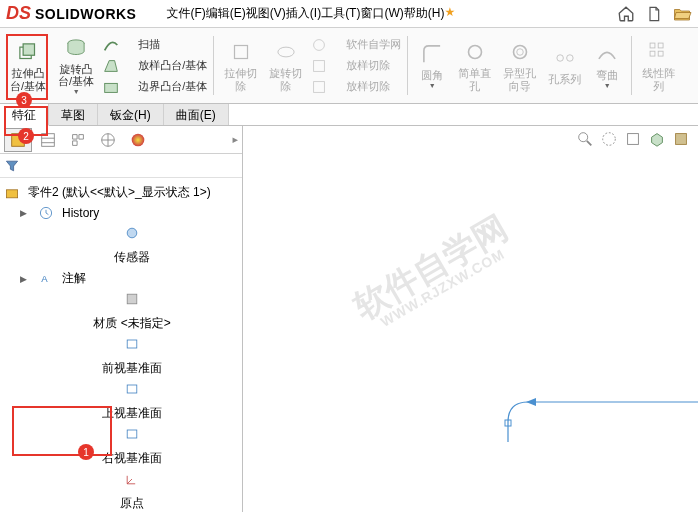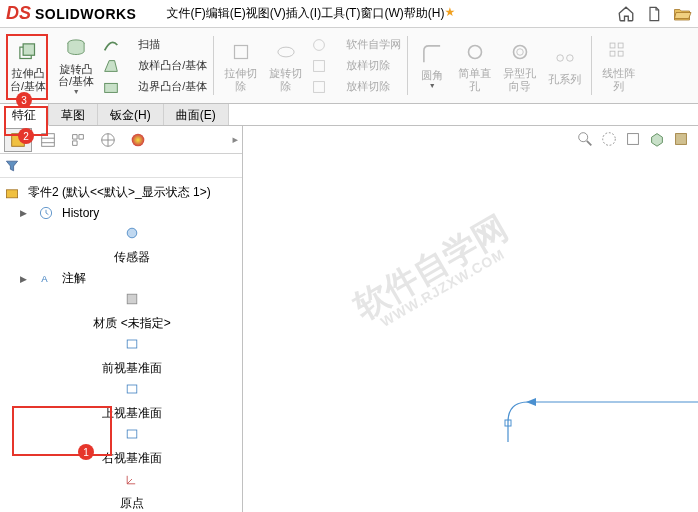--- a/index.html
+++ b/index.html
@@ -200,20 +200,29 @@
   </div>
   <div class="ribbon-group">
     <div class="ribbon-big disabled">
       <svg class="ribbon-icon" viewBox="0 0 32 32">
           <circle cx="10" cy="16" r="4" stroke="#bbb" fill="none"></circle>
           <circle cx="22" cy="16" r="4" stroke="#bbb" fill="none"></circle>
         </svg>
       <span>孔系列</span>
     </div>
   </div>
+  <div class="ribbon-group">
+    <div class="ribbon-big disabled">
+      <svg class="ribbon-icon" viewBox="0 0 32 32">
+          <path d="M6 22 Q16 6 26 22" fill="none" stroke="#bbb" stroke-width="2"></path>
+        </svg>
+      <span>弯曲</span>
+      <span class="dropdown-arrow">▼</span>
+    </div>
+  </div>
   <div class="vsep"></div>
   <div class="ribbon-group">
     <div class="ribbon-big disabled">
       <svg class="ribbon-icon" viewBox="0 0 32 32">
           <rect x="5" y="5" width="6" height="6" stroke="#bbb" fill="none"></rect>
           <rect x="15" y="5" width="6" height="6" stroke="#bbb" fill="none"></rect>
           <rect x="5" y="15" width="6" height="6" stroke="#bbb" fill="none"></rect>
           <rect x="15" y="15" width="6" height="6" stroke="#bbb" fill="none"></rect>
         </svg>
       <span>线性阵</span>

